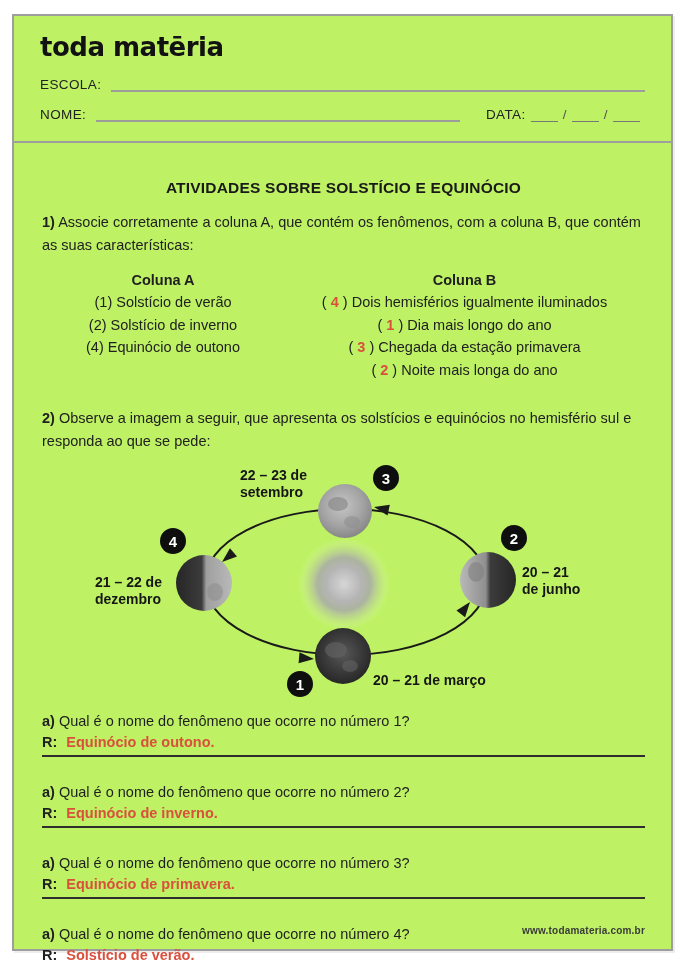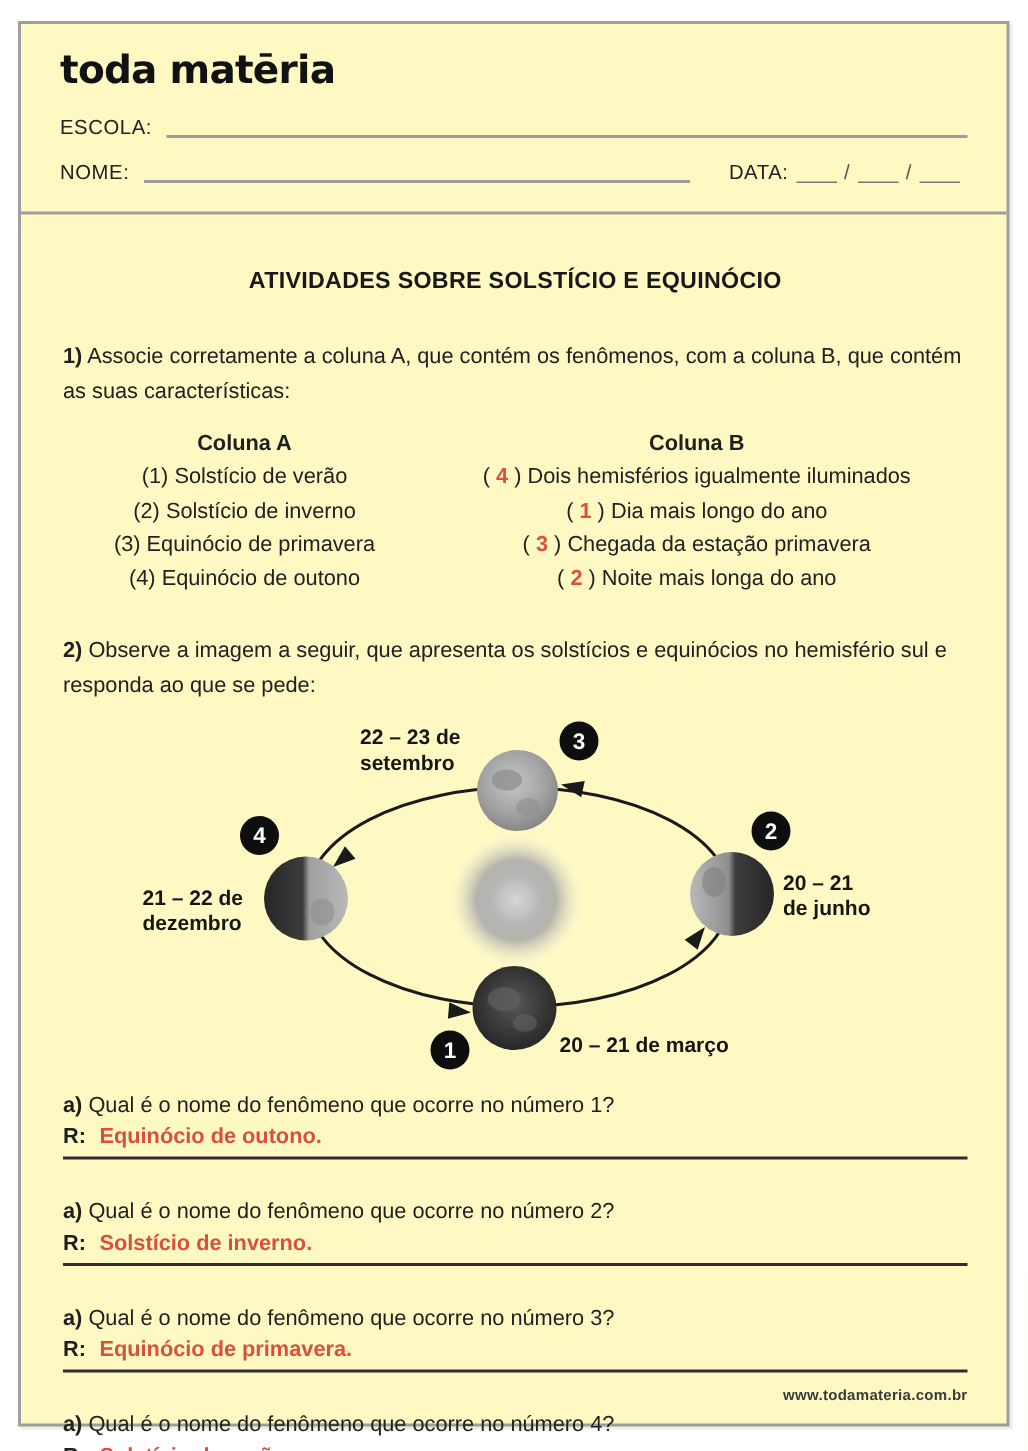--- a/index.html
+++ b/index.html
@@ -1,34 +1,34 @@
 <!DOCTYPE html>
 <html lang="pt" style="--accent: #d9503c;"><head>
 <meta charset="utf-8">
 <style>
   * { margin:0; padding:0; box-sizing:border-box; }
   html,body { width:685px; height:967px; background:#ffffff; font-family:"Liberation Sans", sans-serif; color:#1f1f1f; }
   .page {
     position:absolute; left:12px; top:14px; width:661px; height:937px;
-    border:2px solid #9e9e9e; background:#fef9c3;
+    border:2px solid #9e9e9e; background:#bef264;
     box-shadow:2px 2px 0 rgba(0,0,0,0.07);
   }
   
   .sheet-header { height:127px; border-bottom:2px solid #9e9e9e; padding:16px 26px 0 26px; }
   .brand { font-family:"DejaVu Sans", sans-serif; font-weight:bold; font-size:26px; letter-spacing:-0.5px; color:#121212; }
   .hrow { display:flex; align-items:flex-end; margin-top:15px; font-size:13.5px; letter-spacing:0.4px; color:#222; }
   .fill-line { flex:1; border-bottom:2px solid #9c9c9c; height:14px; margin-left:10px; }
   .name-line { margin-right:26px; }
   .date-group { display:flex; align-items:flex-end; white-space:nowrap; }
   .date-seg { display:inline-block; width:27px; border-bottom:1.5px solid #777; height:14px; margin:0 5px; }
   .date-slash { color:#555; }
   
   .sheet-body { position:relative; padding:0 26px 0 28px; }
   .ws-title { text-align:center; font-weight:bold; font-size:15.5px; letter-spacing:0.2px; margin-top:36px; color:#191919; }
-  .para { font-size:14.5px; line-height:22.5px; margin-top:30px; color:#212121; }
+  .para { font-size:14.5px; line-height:22.5px; margin-top:14px; color:#212121; }
   .para.q2 { margin-top:26px; }
   b.qnum { font-weight:bold; }
   .columns { display:flex; margin-top:6px;text-align:center; }
   .col-a { width:242px; }
   .col-b { flex:1; }
   .col-title { font-weight:bold; font-size:14.5px; line-height:21px; margin-top:8px; }
   .col-item { font-size:14.5px; line-height:22.5px; color:#212121; }
   .num-red { color:var(--accent); font-weight:bold; }
   
   .diagram { position:relative; height:252px; margin:2px -26px 0 -28px; }
@@ -86,24 +86,20 @@
     <div class="columns">
       <div class="col-a">
         <div class="col-title">Coluna A</div>
         <div class="col-item">
           <span>(1)</span>
           <span>Solstício de verão</span>
         </div>
         <div class="col-item">
           <span>(2)</span>
           <span>Solstício de inverno</span>
-        </div>
-        <div class="col-item">
-          <span>(3)</span>
-          <span>Equinócio de primavera</span>
         </div>
         <div class="col-item">
           <span>(4)</span>
           <span>Equinócio de outono</span>
         </div>
       </div>
       <div class="col-b">
         <div class="col-title">Coluna B</div>
         <div class="col-item"><span>(</span> <span class="num-red">4</span> <span>)</span> <span>Dois hemisférios igualmente iluminados</span></div>
         <div class="col-item"><span>(</span> <span class="num-red">1</span> <span>)</span> <span>Dia mais longo do ano</span></div>
@@ -215,21 +211,21 @@
         </div>
       </div>
 
       <div class="answer-block">
         <div class="a-q">
           <b>a)</b>
           <span>Qual é o nome do fenômeno que ocorre no número 2?</span>
         </div>
         <div class="a-r">
           <span class="rlab">R:</span>
-          <span class="ans">Solstício de inverno.</span>
+          <span class="ans">Equinócio de inverno.</span>
         </div>
       </div>
 
       <div class="answer-block">
         <div class="a-q">
           <b>a)</b>
           <span>Qual é o nome do fenômeno que ocorre no número 3?</span>
         </div>
         <div class="a-r">
           <span class="rlab">R:</span>

